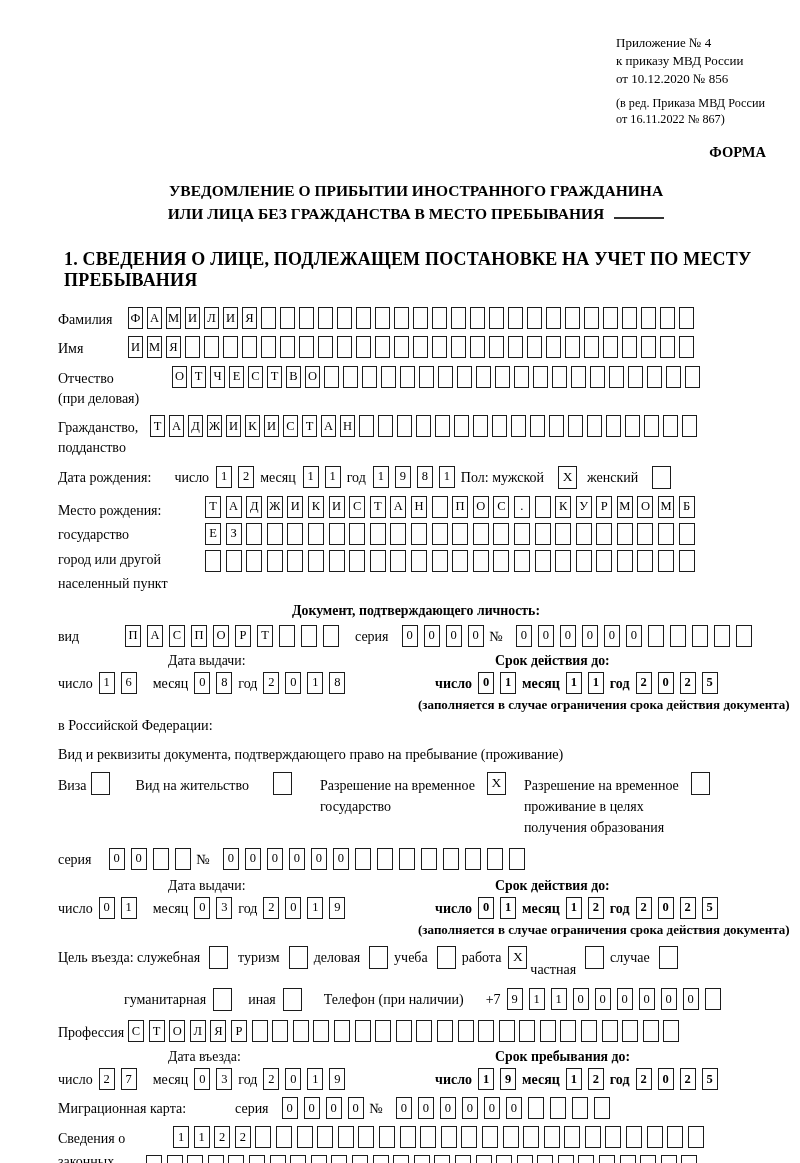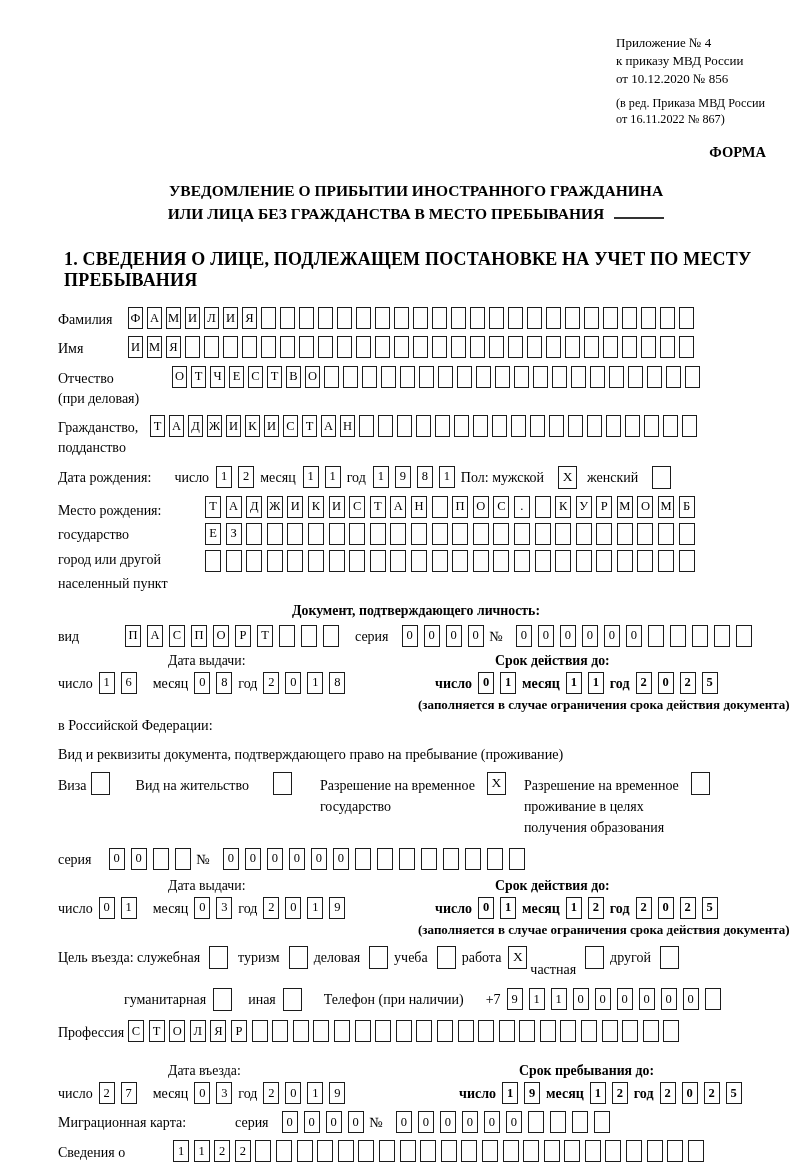--- a/index.html
+++ b/index.html
@@ -578,21 +578,21 @@
     <span class="chk"></span>
     <span class="gap6"></span>
     <span class="lbl">учеба</span>
     <span class="chk"></span>
     <span class="gap6"></span>
     <span class="lbl">работа</span>
     <span class="chk" style="margin-left:5px;">X</span>
     <span class="lbl" style="margin-left:3px;margin-top:12px;">частная</span>
     <span class="chk"></span>
     <span class="gap6"></span>
-    <span class="lbl">другой</span>
+    <span class="lbl">случае</span>
     <span class="chk"></span>
   </div>
 
   <div class="purpose2">
     <span style="width:66px;"></span>
     <span class="lbl">гуманитарная</span>
     <span class="chk"></span>
     <span class="gap16"></span>
     <span class="lbl">иная</span>
     <span class="chk"></span>
@@ -641,21 +641,21 @@
         <span class="cell"></span>
         <span class="cell"></span>
         <span class="cell"></span>
         <span class="cell"></span>
         <span class="cell"></span>
         <span class="cell"></span>
         <span class="cell"></span>
       </div>
   </div>
 
-  <div class="datecols" style="margin-top:20px;gap:24px;">
+  <div class="datecols" style="margin-top:6px;">
     <div class="datecol-l">
       <div class="datehead l">Дата въезда:</div>
       <div class="dateline">
         <span class="lbl">число</span>
         <div class="cells date">
             <span class="cell">2</span>
             <span class="cell">7</span>
           </div>
         <span class="gap10"></span>
         <span class="lbl">месяц</span>

